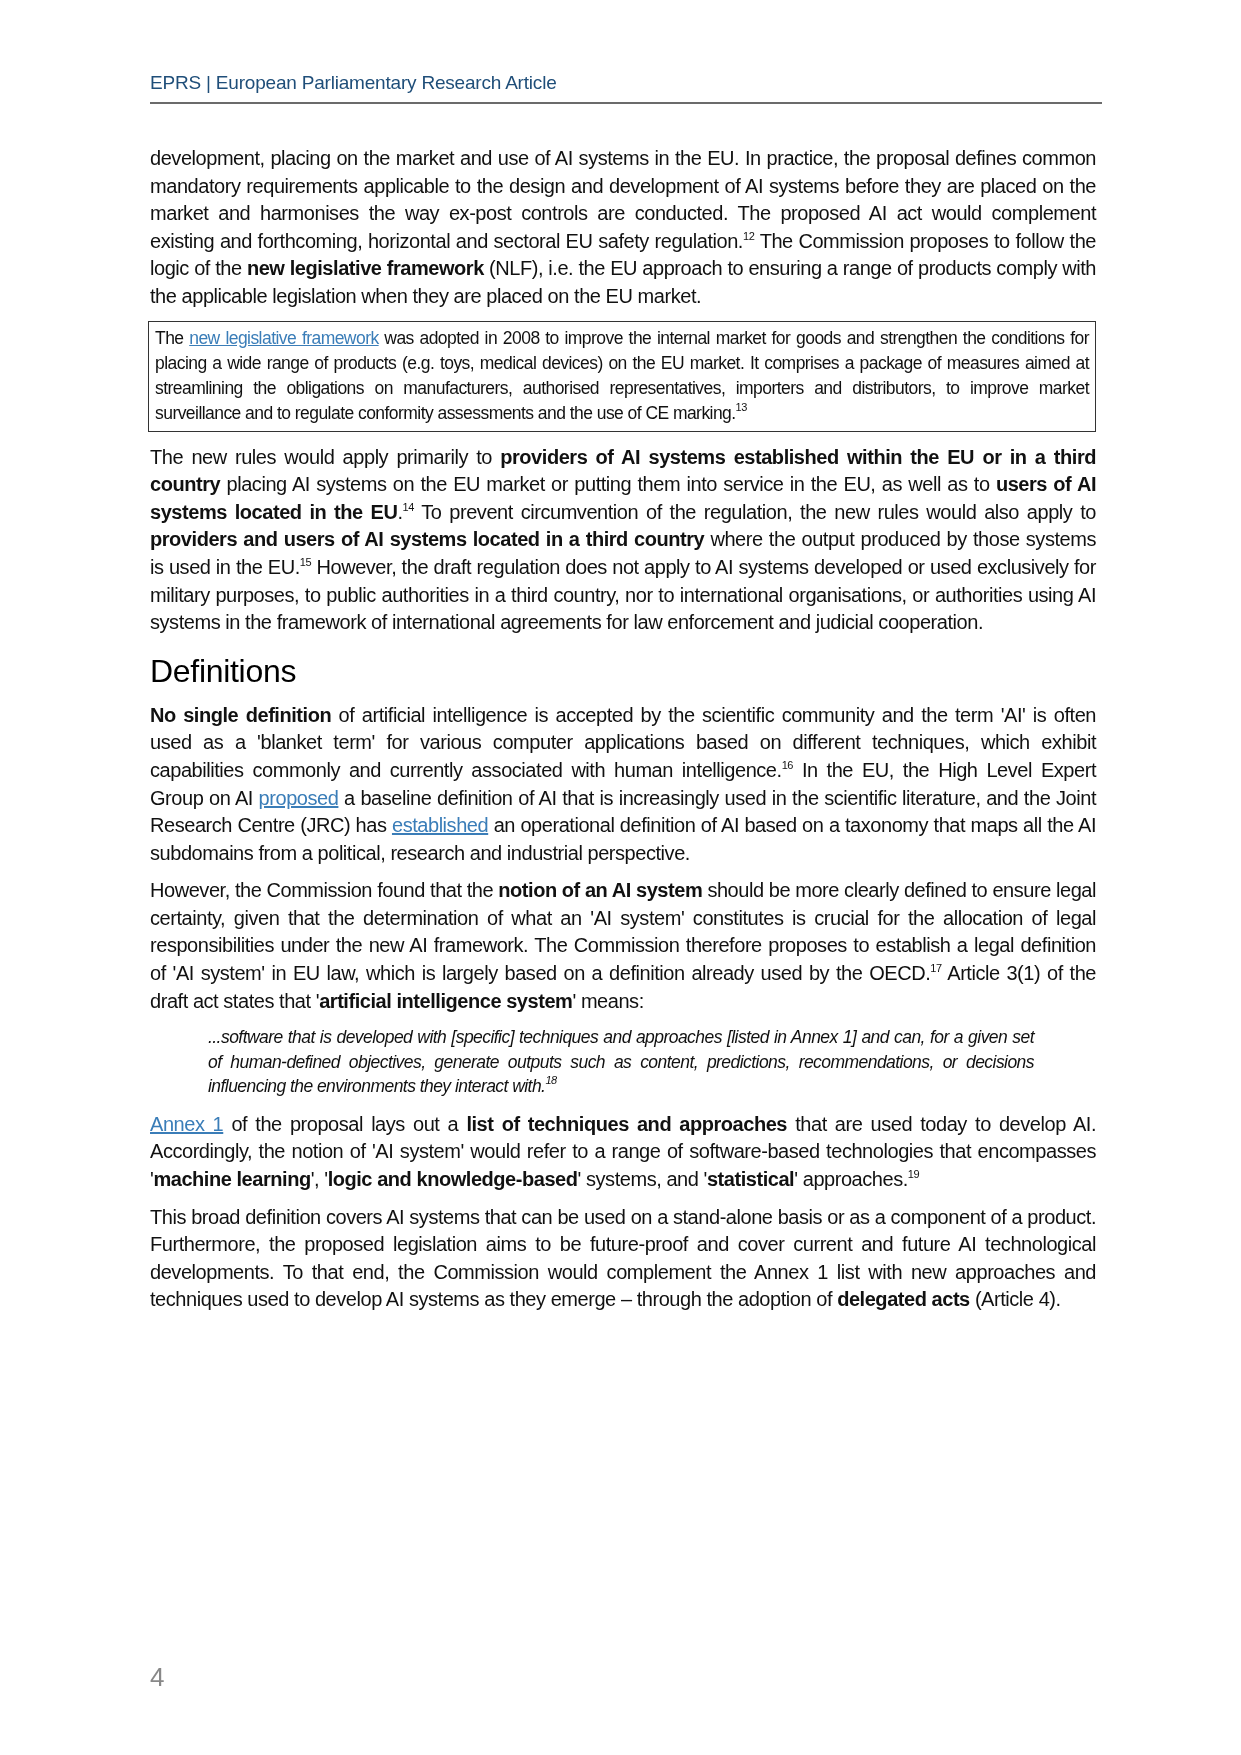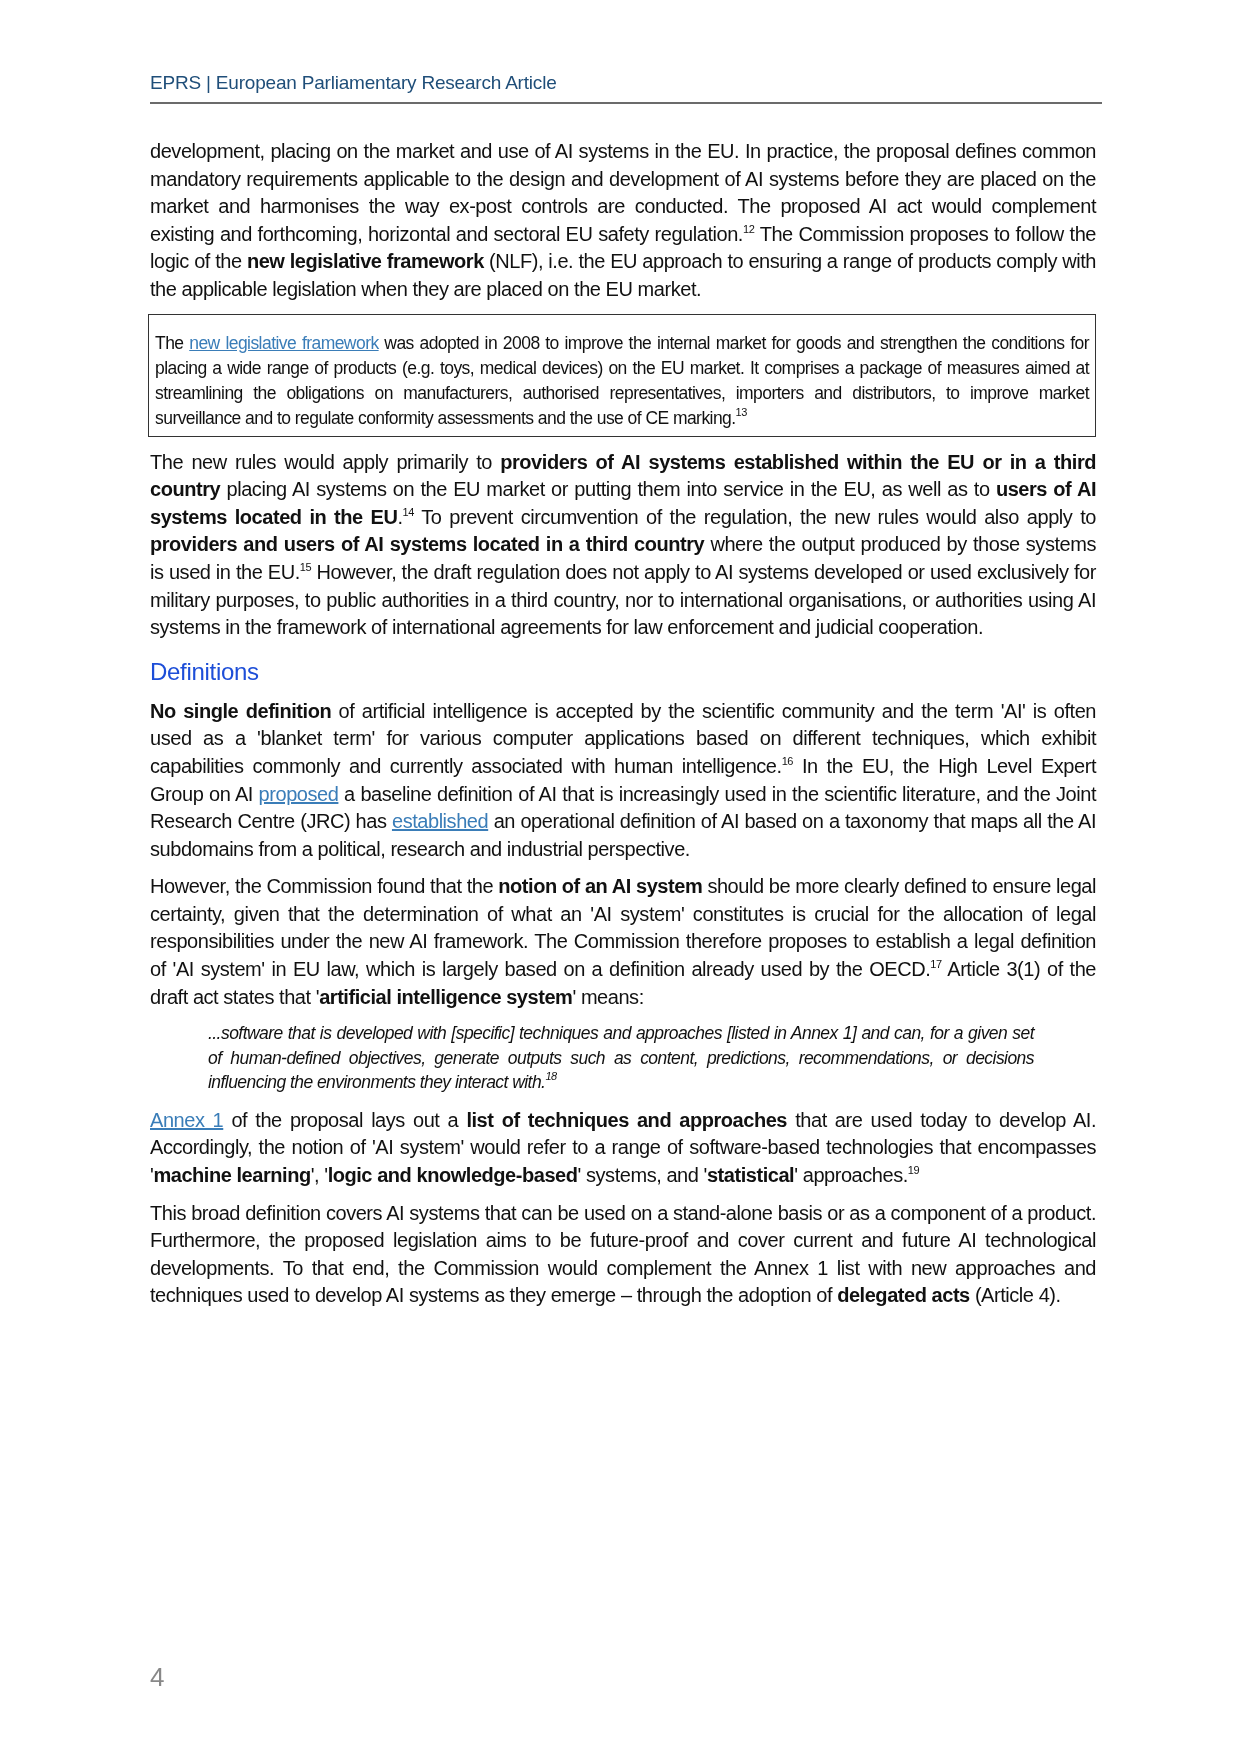--- a/index.html
+++ b/index.html
@@ -2,28 +2,28 @@
 <html><head>
 <meta charset="utf-8">
 <style>
   html, body { margin: 0; padding: 0; background: #ffffff; }
   body { width: 1241px; height: 1755px; position: relative; overflow: hidden;
          font-family: "Liberation Sans", sans-serif; color: #111; }
   .header { position: absolute; left: 150px; top: 72px; width: 952px; }
   .header-title { font-size: 19px; color: #1f4e79; letter-spacing: -0.2px; }
   .header-rule { margin-top: 8px; height: 2px; background: #6b6b6b; }
   .body { position: absolute; left: 150px; top: 138px; width: 946px; }
-  p { margin: 0 0 10px 0; font-size: 20px; line-height: 27.6px; text-align: justify;
+  p { margin: 7px 0 10px 0; font-size: 20px; line-height: 27.6px; text-align: justify;
       letter-spacing: -0.45px; }
   b { font-weight: bold; }
   sup { font-size: 11px; line-height: 0; vertical-align: 8px; }
   a, .link { color: #3a7db8; text-decoration: underline; }
-  .box { border: 1.5px solid #333; padding: 16px 6px 5px 6px; margin: 8px 0 12px -2px; }
+  .box { border: 1.5px solid #333; padding: 4px 6px 5px 6px; margin: 8px 0 12px -2px; }
   .box p { font-size: 17.5px; line-height: 25px; margin: 0; letter-spacing: -0.55px; }
-  h2 { font-weight: normal; font-size: 24px; color: #1d4ed8; margin: 16px 0 12px 0;
+  h2 { font-weight: normal; font-size: 32px; color: #000000; margin: 16px 0 12px 0;
        letter-spacing: -0.3px; }
   .quote { margin: 0 0 12px 58px; width: 826px; }
   .quote p { font-style: italic; font-size: 17.5px; line-height: 24.5px; margin: 0;
              letter-spacing: -0.55px; }
   .page-number { position: absolute; left: 150px; top: 1662px; font-size: 26px; color: #888; }
 </style>
 </head>
 <body>
 
 <div class="header">

